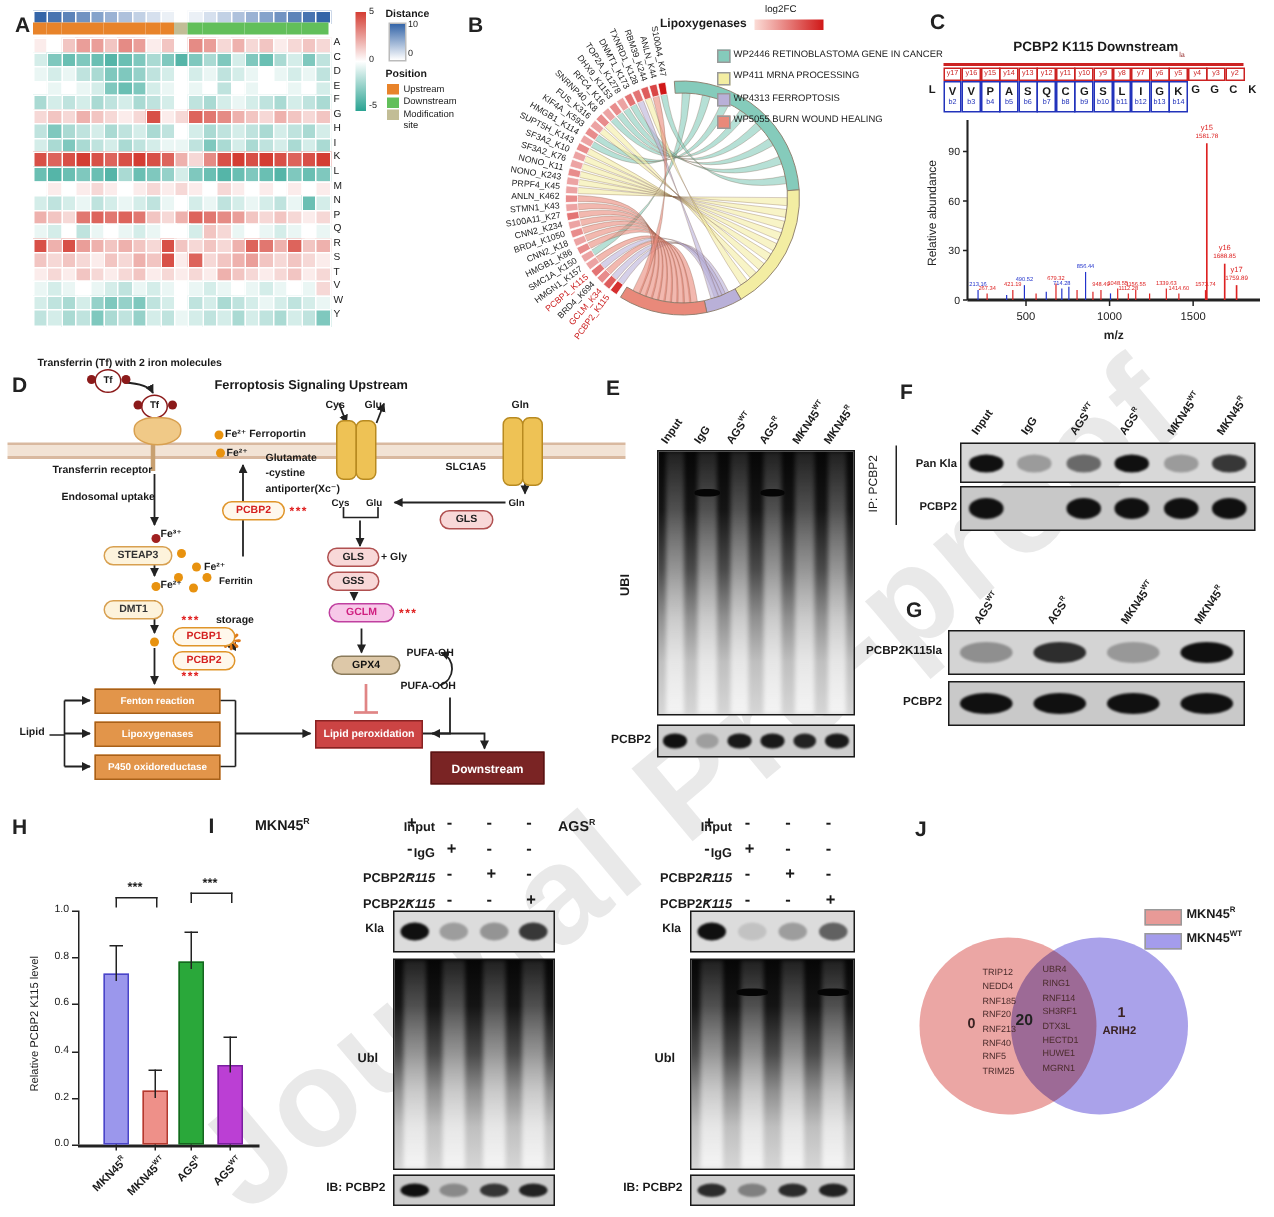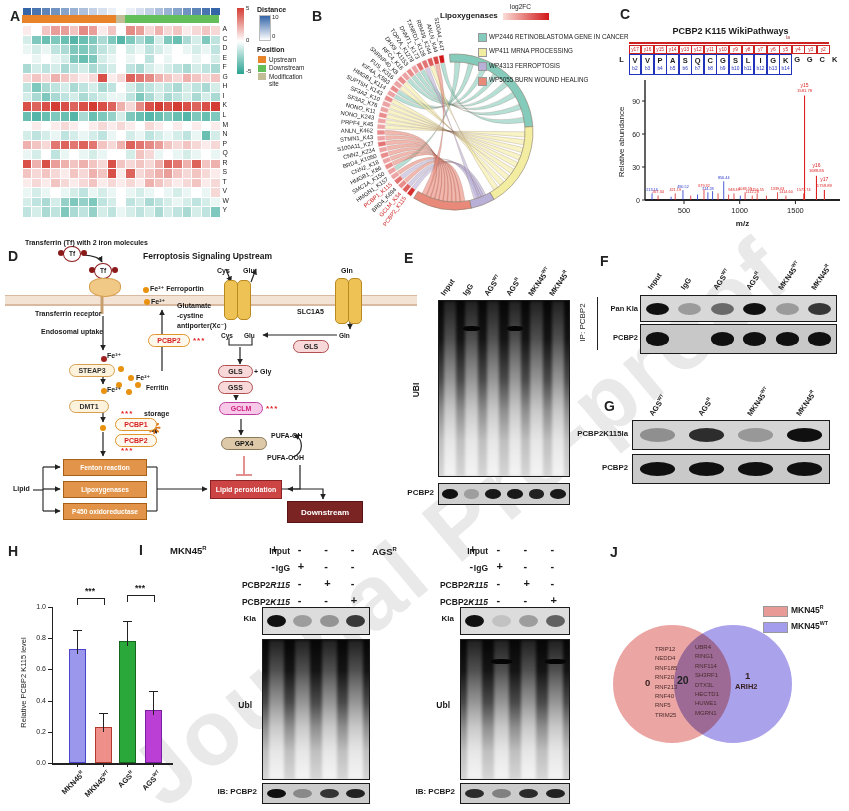--- a/index.html
+++ b/index.html
@@ -665,21 +665,21 @@
     <div style="position: absolute; left: 178px; top: 31px; width: 7px; height: 7px; background: rgb(133, 203, 187); border: 0.5px solid rgb(153, 153, 153);"></div>
     <div style="position: absolute; left: 189px; top: 30.5px; font-size: 6.3px;">WP2446 RETINOBLASTOMA GENE IN CANCER</div>
     <div style="position: absolute; left: 178px; top: 45.5px; width: 7px; height: 7px; background: rgb(243, 237, 162); border: 0.5px solid rgb(153, 153, 153);"></div>
     <div style="position: absolute; left: 189px; top: 45px; font-size: 6.3px;">WP411 MRNA PROCESSING</div>
     <div style="position: absolute; left: 178px; top: 60px; width: 7px; height: 7px; background: rgb(185, 176, 216); border: 0.5px solid rgb(153, 153, 153);"></div>
     <div style="position: absolute; left: 189px; top: 59.5px; font-size: 6.3px;">WP4313 FERROPTOSIS</div>
     <div style="position: absolute; left: 178px; top: 74.5px; width: 7px; height: 7px; background: rgb(233, 137, 122); border: 0.5px solid rgb(153, 153, 153);"></div>
     <div style="position: absolute; left: 189px; top: 74px; font-size: 6.3px;">WP5055 BURN WOUND HEALING</div>
   </div>
 <div id="panelC" class="panel" style="left:612px;top:2px;width:237px;height:232px;">
-    <div style="position: absolute; left: 0px; top: 24px; width: 237px; text-align: center; font-size: 9px; font-weight: bold;">PCBP2 K115 WikiPathways</div>
+    <div style="position: absolute; left: 0px; top: 24px; width: 237px; text-align: center; font-size: 9px; font-weight: bold;">PCBP2 K115 Downstream</div>
     <div style="position: absolute; left: 16.55px; top: 40px; width: 200.8px; height: 1.6px; background: rgb(204, 34, 34);"></div>
     <div style="position: absolute; left: 4px; top: 51.5px; width: 10.95px; height: 12px;">
       <div style="position: absolute; left: 0px; top: 0px; width: 100%; text-align: center; font-size: 7.5px; font-weight: bold; line-height: 12px;">L</div>
     </div>
     <div style="position: absolute; left: 16.55px; top: 42.5px; width: 10.95px; height: 7px; line-height: 7px; text-align: center; font-size: 4.8px; color: rgb(204, 34, 34); border: 0.7px solid rgb(204, 34, 34);">y17</div>
     <div style="position: absolute; left: 16.55px; top: 51.5px; width: 10.95px; height: 19px; border: 0.9px solid rgb(34, 51, 187);">
       <div style="position: absolute; left: 0px; top: 0px; width: 100%; text-align: center; font-size: 7.5px; font-weight: bold; line-height: 12px;">V</div>
       <div style="position: absolute; left: 0px; top: 11px; width: 100%; text-align: center; font-size: 4.8px; color: rgb(34, 51, 187);">b2</div>
     </div>
     <div style="position: absolute; left: 29.1px; top: 42.5px; width: 10.95px; height: 7px; line-height: 7px; text-align: center; font-size: 4.8px; color: rgb(204, 34, 34); border: 0.7px solid rgb(204, 34, 34);">y16</div>

